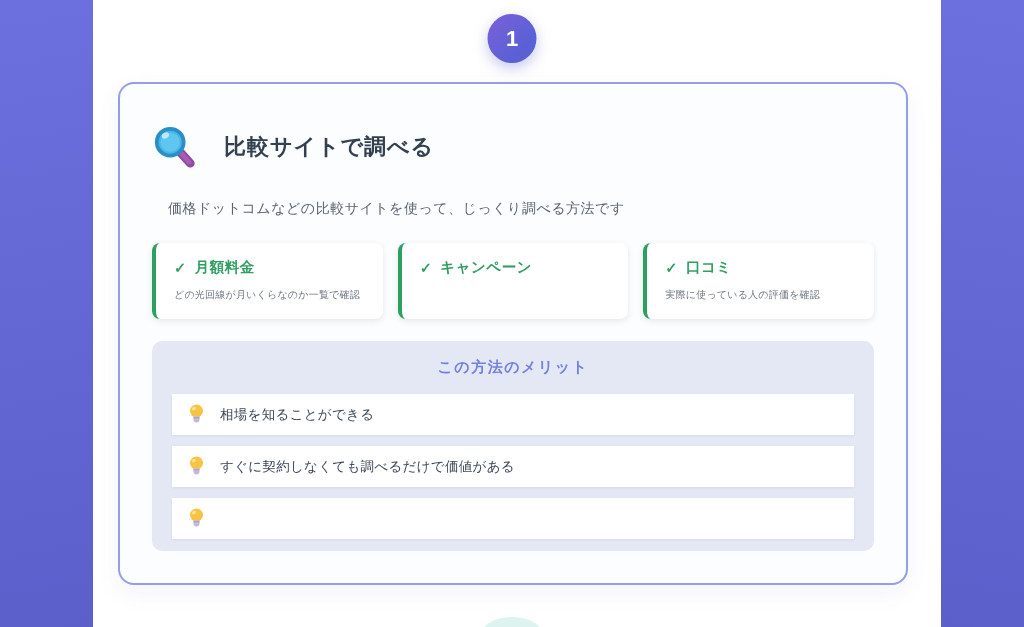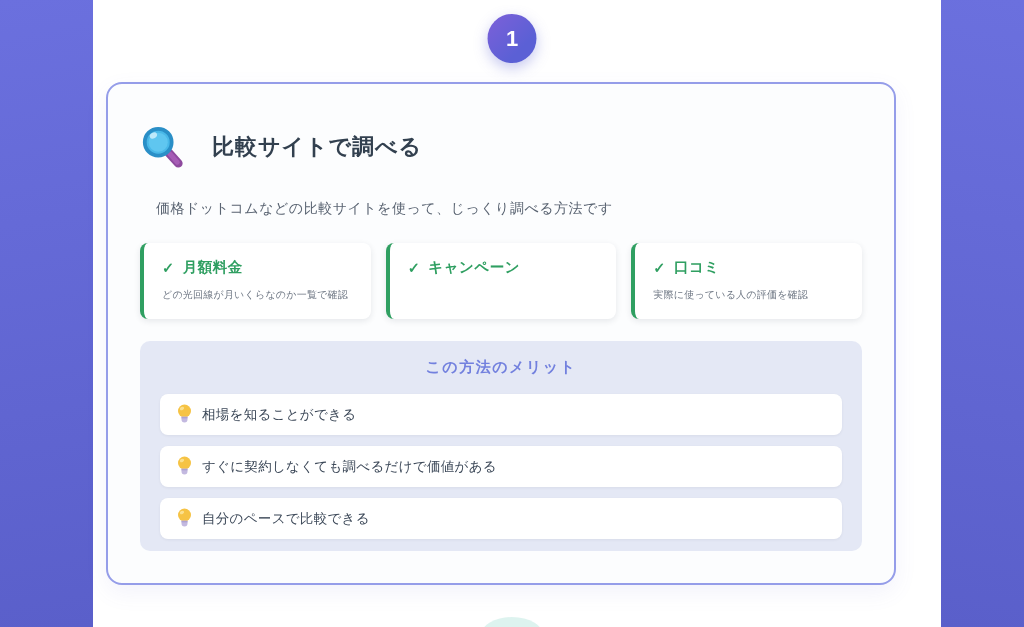--- a/index.html
+++ b/index.html
@@ -17,21 +17,21 @@
   .step-badge {
     position: absolute; left: 50%; top: 14px; transform: translateX(-50%);
     width: 49px; height: 49px; border-radius: 50%;
     background: linear-gradient(135deg, #7d60d9 0%, #5b60d5 70%);
     color: #ffffff; font-size: 22px; font-weight: 700;
     display: flex; align-items: center; justify-content: center;
     box-shadow: 0 5px 14px rgba(93, 98, 210, 0.35);
   }
 
   .method-card {
-    position: absolute; left: 106px; top: 82px; width: 790px; height: 503px;
+    position: absolute; left: 118px; top: 82px; width: 790px; height: 503px;
     background: #fcfdfe;
     border: 2px solid #959de9;
     border-radius: 16px;
     box-shadow: 0 8px 22px rgba(100, 106, 210, 0.08);
   }
 
   .card-header {
     display: flex; align-items: center; gap: 26px;
     margin: 40px 32px 0 32px;
   }
@@ -67,23 +67,23 @@
     margin: 22px 32px 0 32px;
     background: #e4e8f5;
     border-radius: 10px;
     padding: 17px 20px 12px 20px;
   }
   .merit-title {
     text-align: center; color: #7280de; font-weight: 700; font-size: 15px;
     letter-spacing: 1.5px; margin-bottom: 17px;
   }
   .merit-row {
-    background: #ffffff; border-radius: 8px;
+    background: #ffffff; border-radius: 0;
     padding: 10px 16px; min-height: 38px;
-    display: flex; align-items: center; gap: 9px;
+    display: flex; align-items: center; gap: 15px;
     margin-bottom: 11px;
     box-shadow: 0 1px 3px rgba(30, 41, 59, 0.06);
   }
   .merit-row:last-child { margin-bottom: 0; }
   .bulb { width: 17px; height: 21px; flex: 0 0 auto; }
   .merit-text { font-size: 13.5px; color: #3c4858; letter-spacing: 0.3px; }
 
   .next-badge-peek {
     position: absolute; left: 50%; bottom: -10px; transform: translateX(-50%);
     width: 64px; height: 20px; border-radius: 50% 50% 0 0 / 100% 100% 0 0;
@@ -161,19 +161,18 @@
       <span class="merit-text">すぐに契約しなくても調べるだけで価値がある</span>
     </div>
 
     <div class="merit-row">
       <svg class="bulb" viewBox="0 0 17 21" aria-hidden="true">
         <circle cx="8.5" cy="7" r="6.5" fill="#f6c344"></circle>
         <ellipse cx="6" cy="4.5" rx="2.2" ry="1.6" fill="#fbe08e" transform="rotate(-25 6 4.5)"></ellipse>
         <path d="M5.5 12.5 h6 v3 a3 3 0 0 1 -6 0 z" fill="#c3b9e0"></path>
         <rect x="5.5" y="13" width="6" height="1.4" fill="#aea3d1"></rect>
       </svg>
-      <span class="merit-text">自分のペースで比較できる</span>
     </div>
   </div>
 
 </div>
 
 <div class="next-badge-peek"></div>
 
 </body></html>

